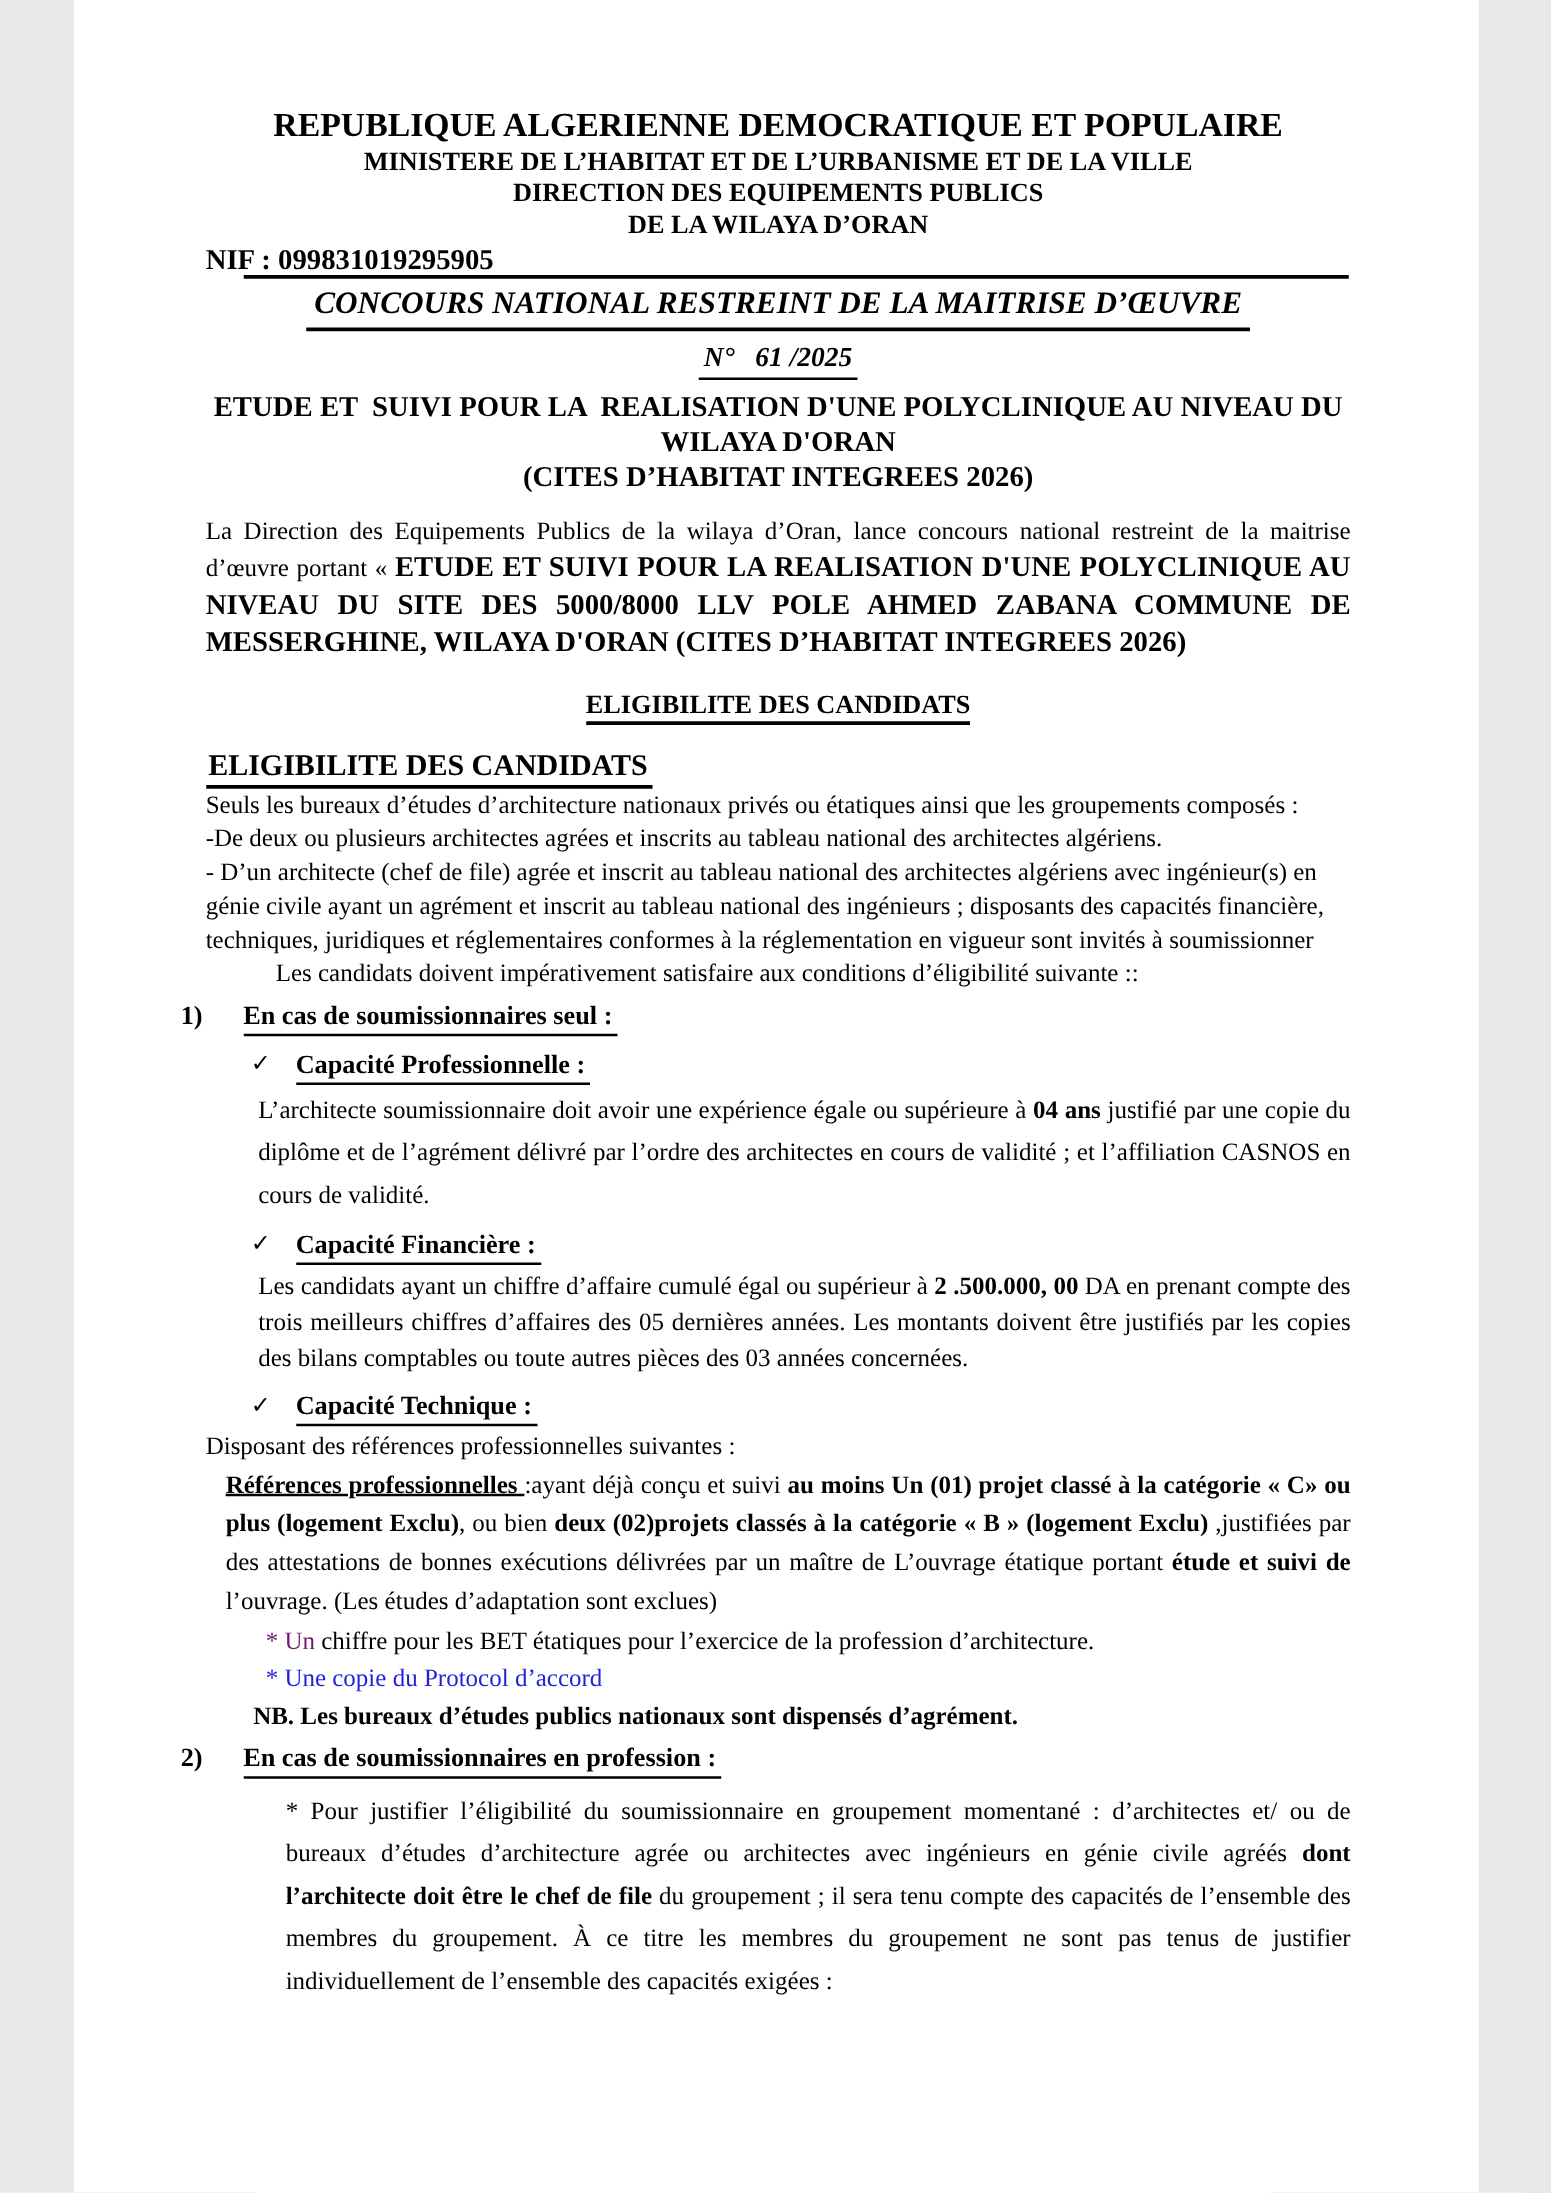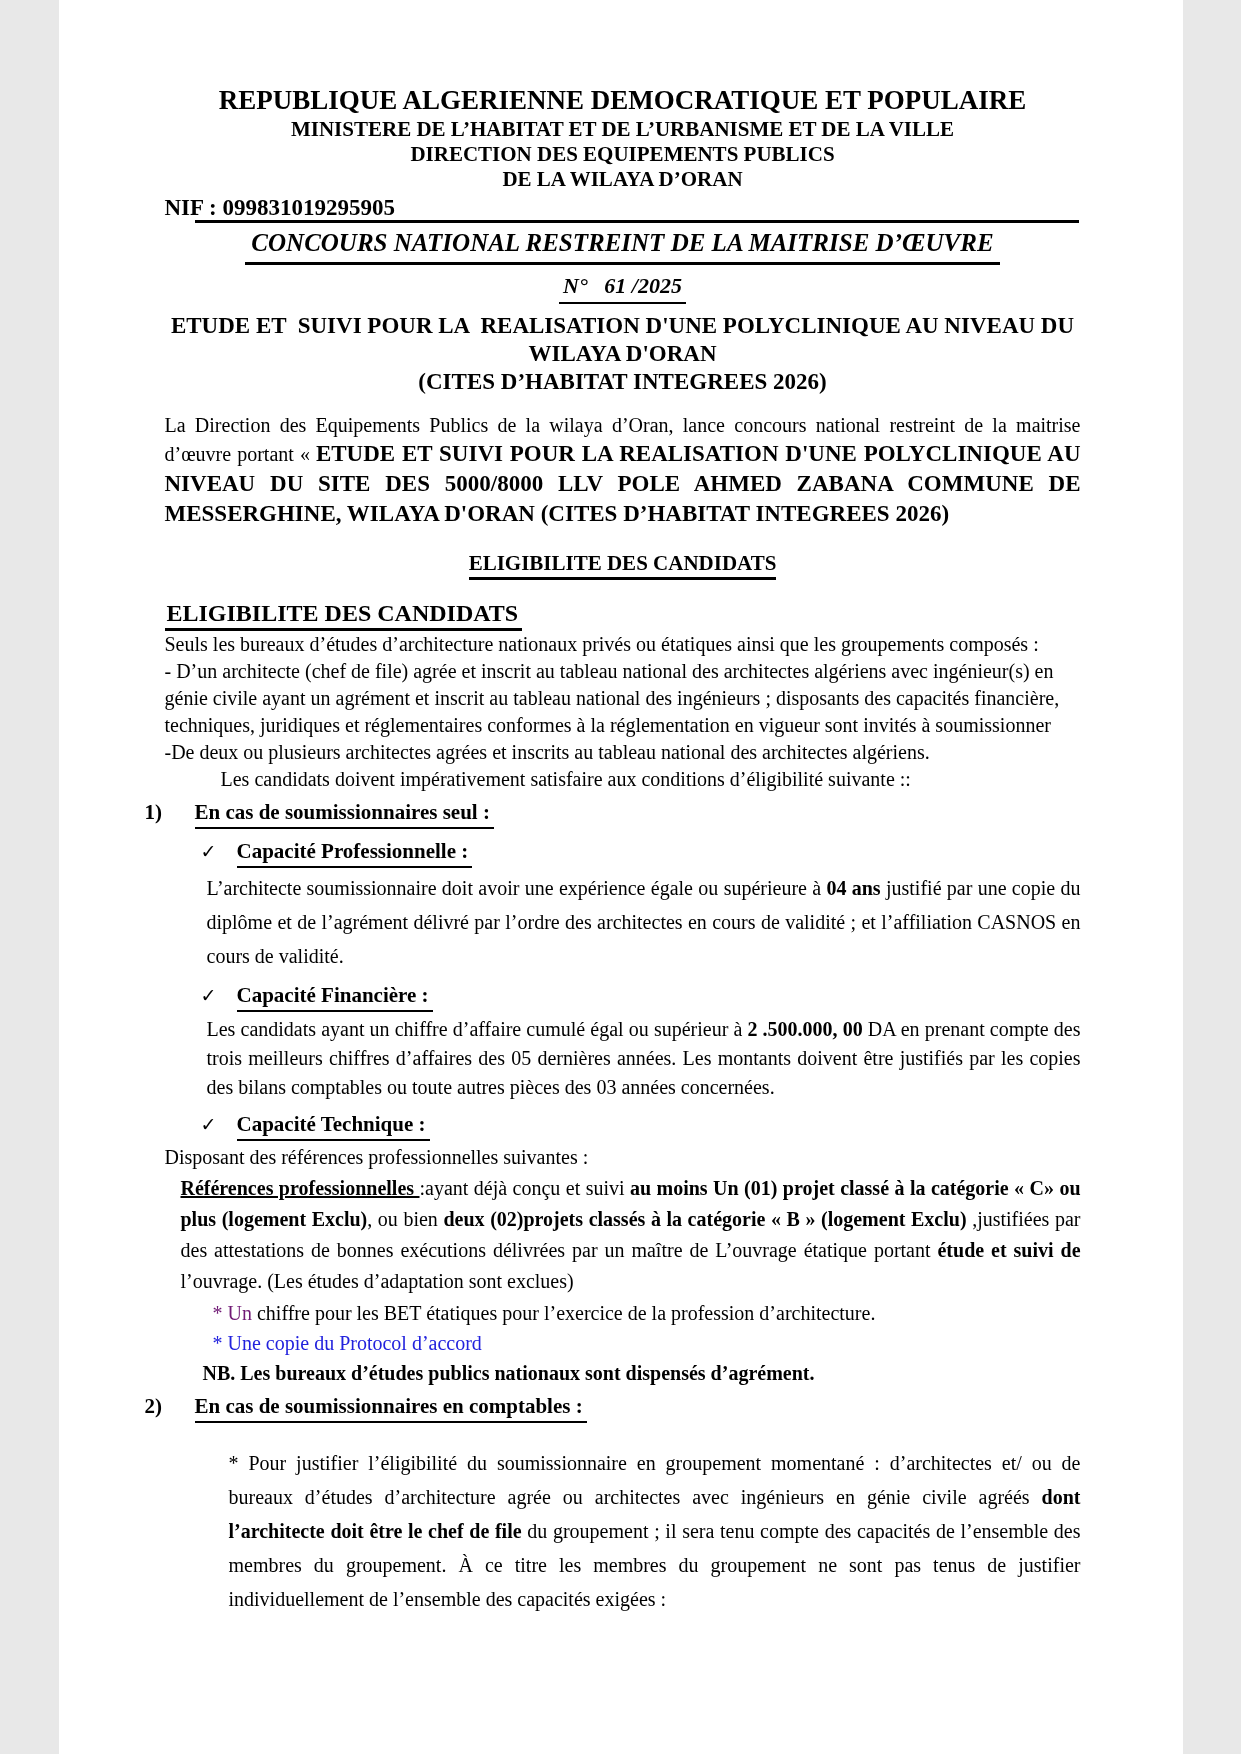--- a/index.html
+++ b/index.html
@@ -42,21 +42,21 @@
   .li-label{font-weight:bold;font-size:21px;line-height:28px;border-bottom:2px solid #000;padding:0 4px 1px 0;}
   .check-head{display:flex;margin:8px 0 3px 36px;align-items:flex-start;font-size:21px;line-height:28px;}
   .check-mark{flex:0 0 36px;font-family:"DejaVu Sans",sans-serif;font-size:19px;}
   .check-label{font-weight:bold;border-bottom:2px solid #000;padding:0 4px 1px 0;}
   .cap-body{margin-left:42px;font-size:20px;line-height:34px;text-align:justify;}
   .fin-body{margin-left:42px;font-size:20px;line-height:29px;text-align:justify;}
   .p-disposant{margin-top:2px;}
   .refs{margin-left:16px;margin-top:2px;font-size:20px;line-height:31px;text-align:justify;}
   .star{margin-left:48px;font-size:20px;line-height:28px;margin-top:2px;}
   .nb{margin-left:38px;font-weight:bold;font-size:20px;line-height:28px;margin-top:2px;}
-  .group-para{margin-left:64px;margin-top:23px;font-size:20px;line-height:34px;text-align:justify;}
+  .group-para{margin-left:64px;margin-top:9px;font-size:20px;line-height:34px;text-align:justify;}
   
   .footer{position:absolute;left:0;right:0;top:1806px;text-align:center;
           font-family:"Liberation Sans","DejaVu Sans",sans-serif;font-size:20px;}
 </style>
 </head>
 <body>
 
 <div class="page">
 
   <div class="h-rep">REPUBLIQUE ALGERIENNE DEMOCRATIQUE ET POPULAIRE</div>
@@ -87,22 +87,22 @@
 
   <div class="h-center">
     <span class="hd">ELIGIBILITE DES CANDIDATS</span>
   </div>
 
   <div class="h-left">
     <span class="hd">ELIGIBILITE DES CANDIDATS</span>
   </div>
 
   <div class="para">Seuls les bureaux d’études d’architecture nationaux privés ou étatiques ainsi que les groupements composés :</div>
+  <div class="para">-De deux ou plusieurs architectes agrées et inscrits au tableau national des architectes algériens.</div>
   <div class="para">- D’un architecte (chef de file) agrée et inscrit au tableau national des architectes algériens avec ingénieur(s) en génie civile ayant un agrément et inscrit au tableau national des ingénieurs ; disposants des capacités financière, techniques, juridiques et réglementaires conformes à la réglementation en vigueur sont invités à soumissionner</div>
-  <div class="para">-De deux ou plusieurs architectes agrées et inscrits au tableau national des architectes algériens.</div>
   <div class="para p-indent">Les candidats doivent impérativement satisfaire aux conditions d’éligibilité suivante ::</div>
 
   <div class="li-head">
     <span class="li-num">1)</span>
     <span class="li-label">En cas de soumissionnaires seul :</span>
   </div>
 
   <div class="check-head">
     <span class="check-mark">✓</span>
     <span class="check-label">Capacité Professionnelle :</span>
@@ -122,20 +122,20 @@
   <div class="para p-disposant">Disposant des références professionnelles suivantes :</div>
 
   <div class="refs"><span style="font-weight: bold; text-decoration: underline;">Références  professionnelles </span><span>:ayant déjà conçu et suivi </span><span style="font-weight: bold;">au moins Un (01) projet classé à la catégorie « C» ou plus (logement Exclu)</span><span>, ou bien </span><span style="font-weight: bold;">deux (02)projets classés à la catégorie « B » (logement Exclu)</span><span>  ,justifiées par des attestations de bonnes exécutions délivrées par un maître de L’ouvrage étatique portant </span><span style="font-weight: bold;">étude et suivi de</span><span> l’ouvrage. (Les études d’adaptation sont exclues)</span></div>
 
   <div class="star"><span style="color: #701a75;">* Un</span><span> chiffre pour les BET étatiques pour l’exercice de la profession d’architecture.</span></div>
   <div class="star"><span style="color: rgb(34, 34, 221);">* Une copie du Protocol d’accord</span></div>
   <div class="nb">NB. Les bureaux d’études publics nationaux sont dispensés d’agrément.</div>
 
   <div class="li-head">
     <span class="li-num">2)</span>
-    <span class="li-label">En cas de soumissionnaires en comptables :</span>
+    <span class="li-label">En cas de soumissionnaires en profession :</span>
   </div>
 
   <div class="group-para"><span>* Pour justifier l’éligibilité du soumissionnaire en groupement momentané : d’architectes et/ ou de bureaux d’études d’architecture agrée ou architectes avec ingénieurs en génie civile agréés </span><span style="font-weight: bold;">dont l’architecte doit être le chef de file</span><span> du groupement ; il sera tenu compte des capacités de l’ensemble des membres du groupement. À ce titre les membres du groupement ne sont pas tenus de justifier individuellement de l’ensemble des capacités exigées :</span></div>
 
   <div class="footer">ALMASDAR- ANEP 2531016751- 27/12/2025</div>
 
 </div>
 
 </body></html>

